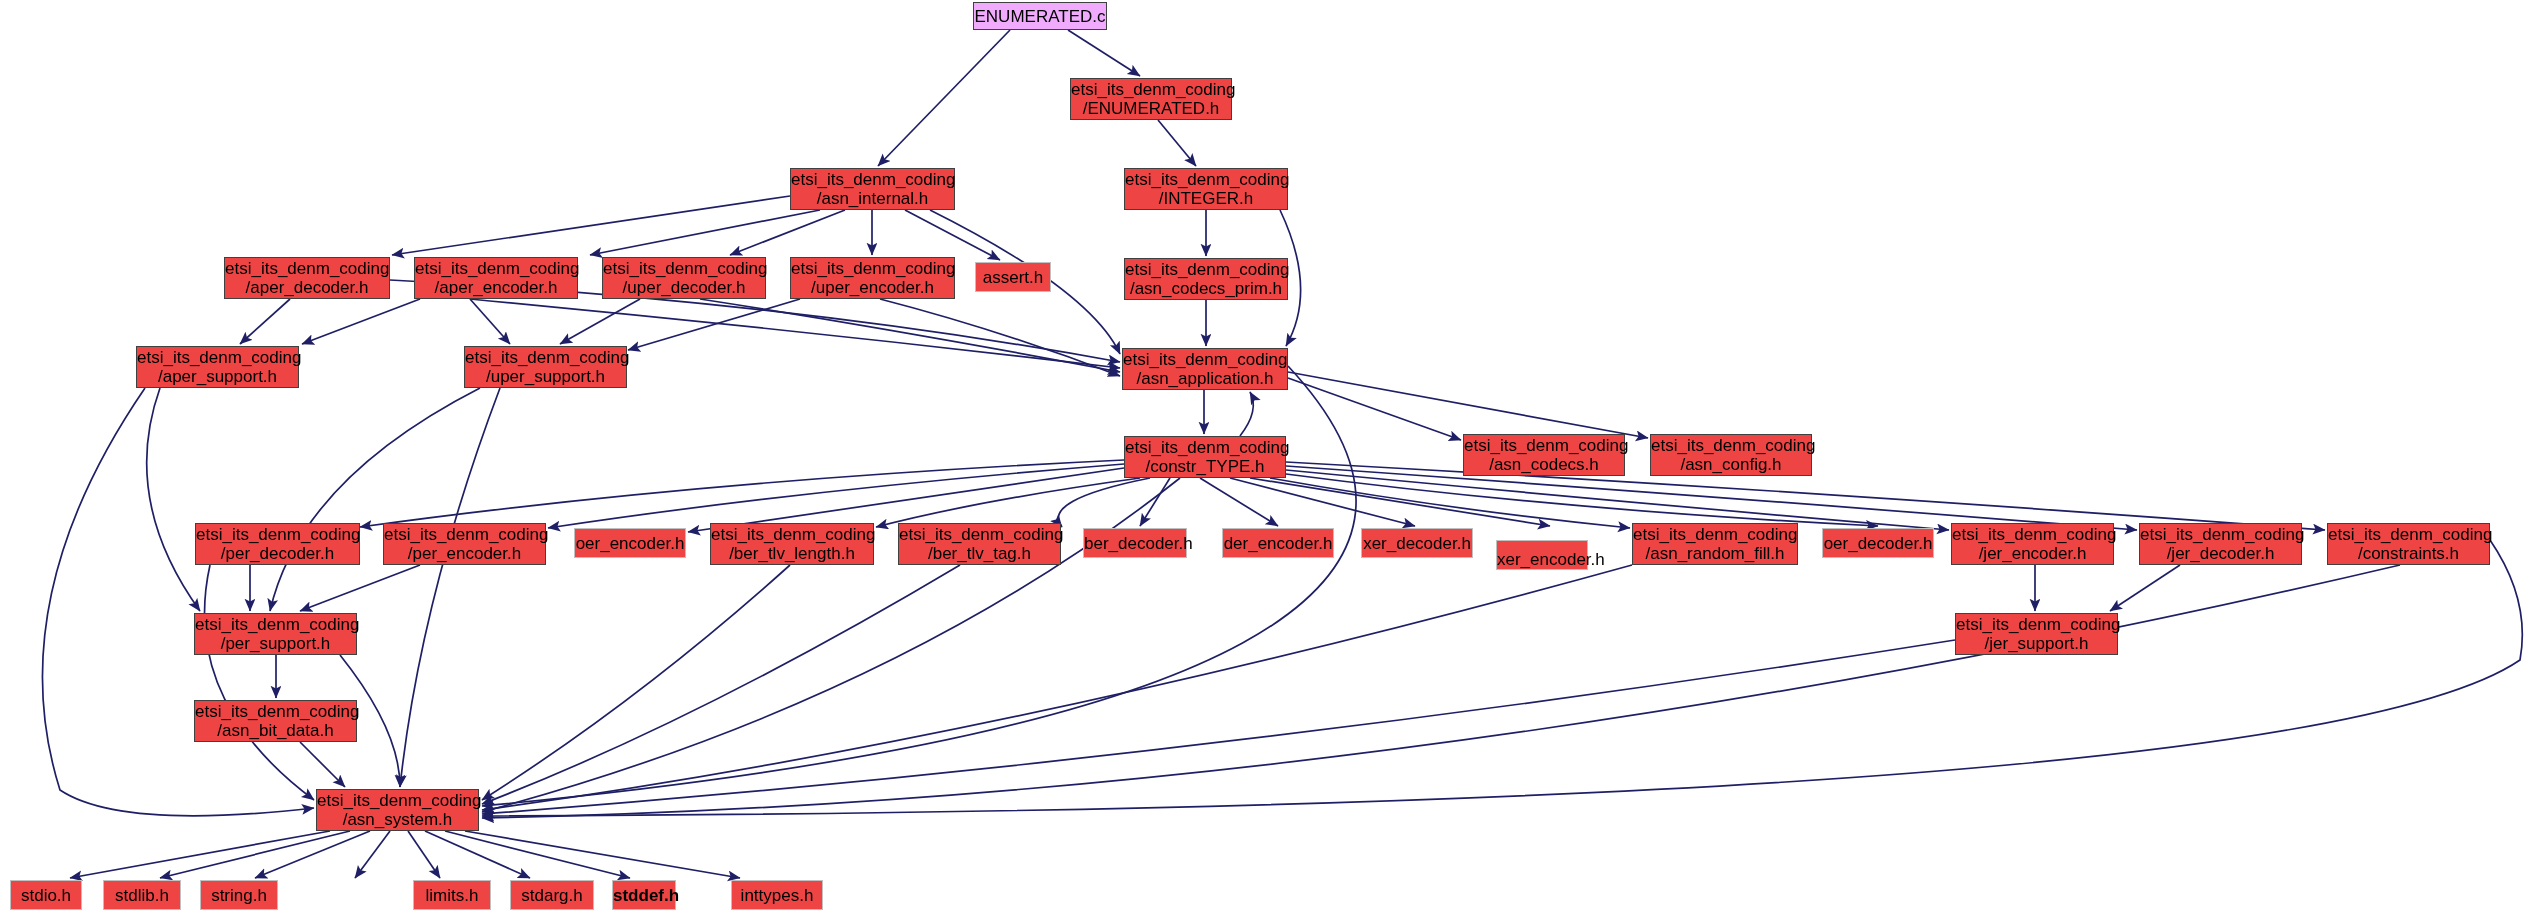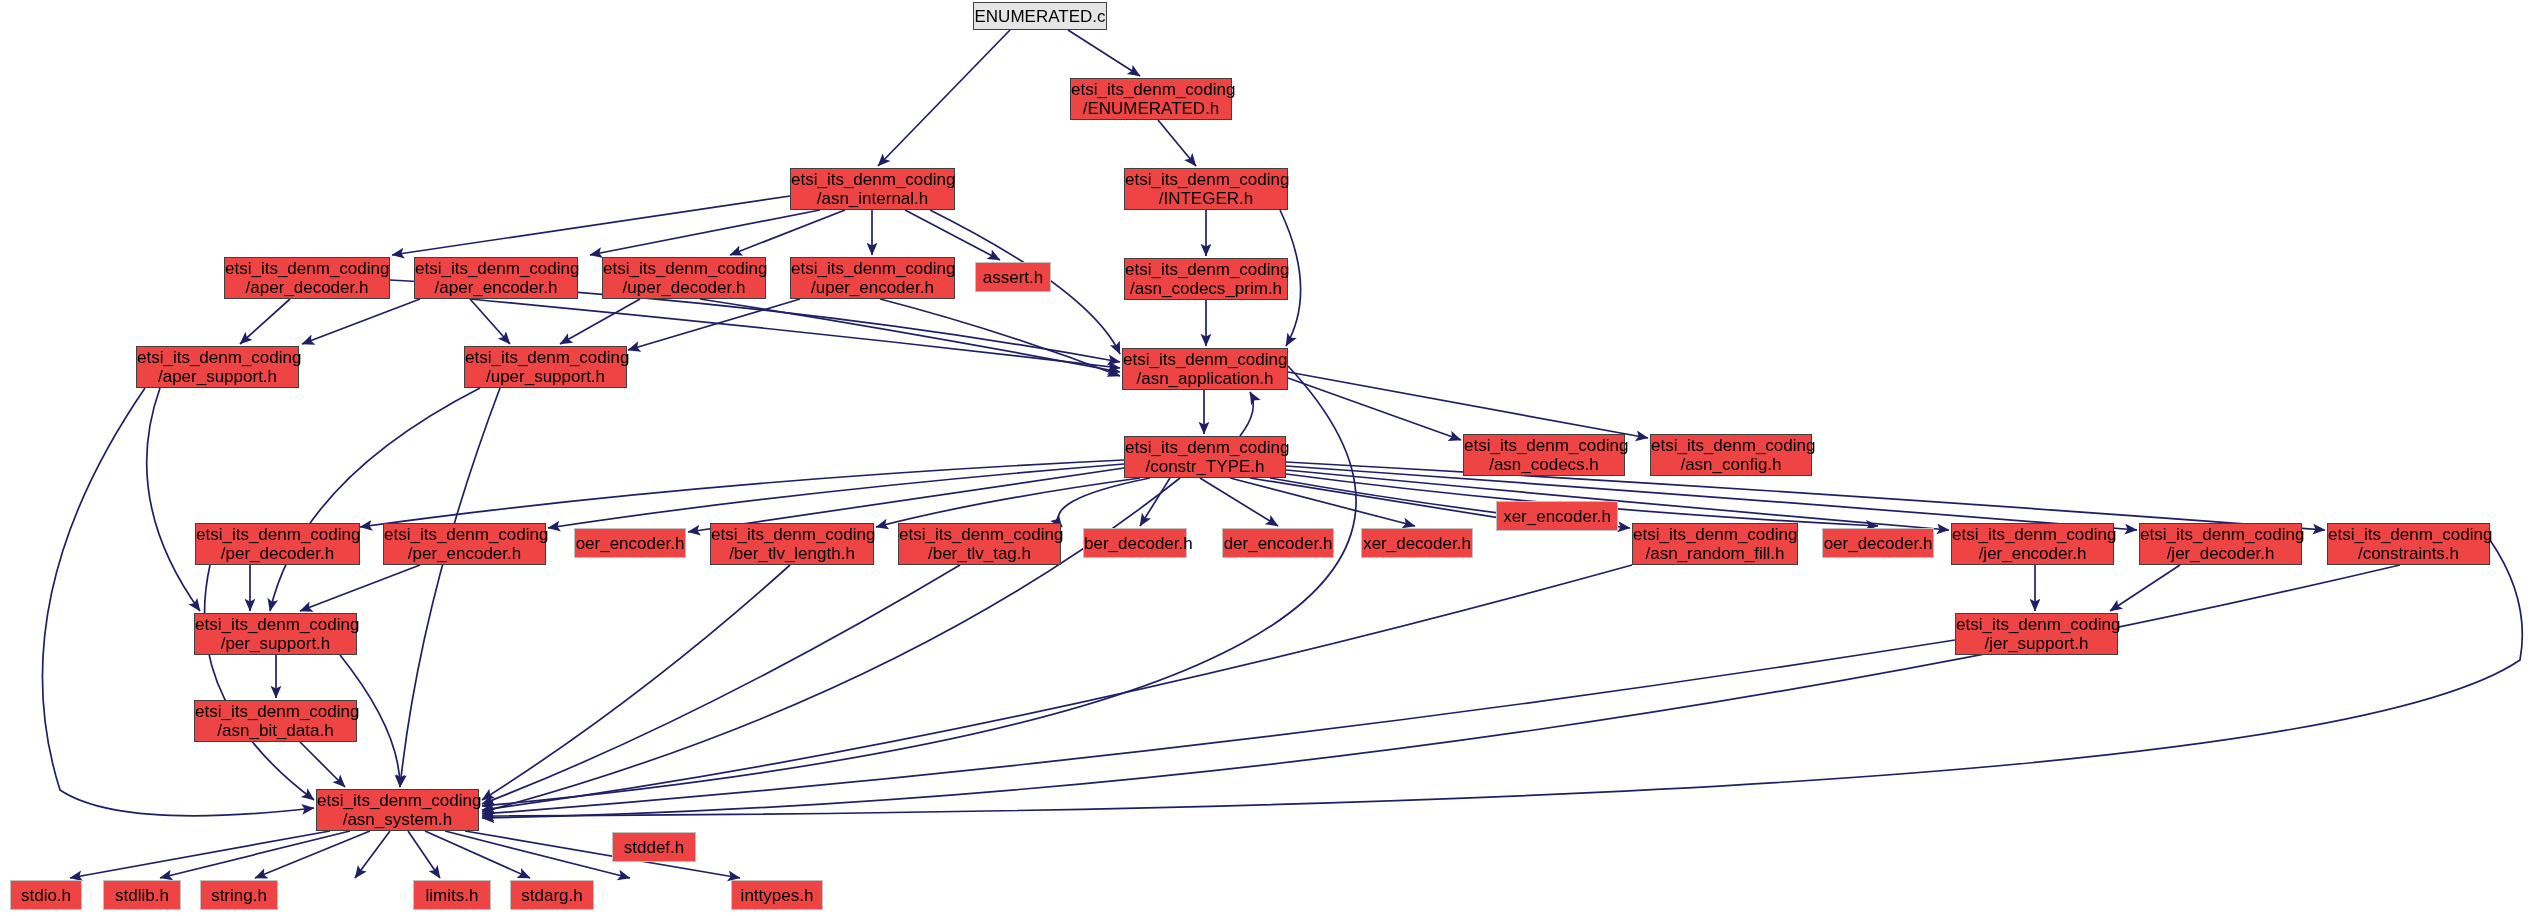--- a/index.html
+++ b/index.html
@@ -21,21 +21,21 @@
     text-align:center;
     font-size:17px;
     line-height:19px;
     color:#000000;
     white-space:pre-line;
     letter-spacing:0px;
     background:#ef4444;
     border:1px solid #404040;
     z-index:3;
   }
-  .node.root{ background:#e5e5e5; border:1px solid #404040; }
+  .node.root{ background:#f0abfc; border:1px solid #404040; }
   .node.sys { border:1px solid #c0c0c0; }
   .node .lbl{ display:block; width:100%; }
 </style>
 </head>
 <body>
 
 <div id="canvas">
   <svg id="edges" xmlns="http://www.w3.org/2000/svg" viewBox="0 0 2532 916">
     <defs>
       <marker id="arrow" markerWidth="9" markerHeight="9" refX="7.2" refY="3.2" orient="auto" markerUnits="strokeWidth">
@@ -148,21 +148,21 @@
       <div class="node" style="left: 383px; top: 523px; width: 163px; height: 42px;"><span class="lbl">etsi_its_denm_coding
 /per_encoder.h</span></div>
       <div class="node sys" style="left: 574px; top: 528px; width: 112px; height: 30px;"><span class="lbl">oer_encoder.h</span></div>
       <div class="node" style="left: 710px; top: 523px; width: 164px; height: 42px;"><span class="lbl">etsi_its_denm_coding
 /ber_tlv_length.h</span></div>
       <div class="node" style="left: 898px; top: 523px; width: 163px; height: 42px;"><span class="lbl">etsi_its_denm_coding
 /ber_tlv_tag.h</span></div>
       <div class="node sys" style="left: 1083px; top: 528px; width: 104px; height: 30px;"><span class="lbl">ber_decoder.h</span></div>
       <div class="node sys" style="left: 1222px; top: 528px; width: 112px; height: 30px;"><span class="lbl">der_encoder.h</span></div>
       <div class="node sys" style="left: 1361px; top: 528px; width: 112px; height: 30px;"><span class="lbl">xer_decoder.h</span></div>
-      <div class="node sys" style="left: 1496px; top: 501px; width: 122px; height: 30px;"><span class="lbl">xer_encoder.h</span></div>
+      <div class="node sys" style="left: 1496px; top: 540px; width: 92px; height: 30px; align-items: flex-end;"><span class="lbl">xer_encoder.h</span></div>
       <div class="node" style="left: 1632px; top: 523px; width: 166px; height: 42px;"><span class="lbl">etsi_its_denm_coding
 /asn_random_fill.h</span></div>
       <div class="node sys" style="left: 1822px; top: 528px; width: 112px; height: 30px;"><span class="lbl">oer_decoder.h</span></div>
       <div class="node" style="left: 1951px; top: 523px; width: 163px; height: 42px;"><span class="lbl">etsi_its_denm_coding
 /jer_encoder.h</span></div>
       <div class="node" style="left: 2139px; top: 523px; width: 163px; height: 42px;"><span class="lbl">etsi_its_denm_coding
 /jer_decoder.h</span></div>
       <div class="node" style="left: 2327px; top: 523px; width: 163px; height: 42px;"><span class="lbl">etsi_its_denm_coding
 /constraints.h</span></div>
       <div class="node" style="left: 194px; top: 613px; width: 163px; height: 42px;"><span class="lbl">etsi_its_denm_coding
@@ -172,16 +172,16 @@
       <div class="node" style="left: 194px; top: 700px; width: 163px; height: 42px;"><span class="lbl">etsi_its_denm_coding
 /asn_bit_data.h</span></div>
       <div class="node" style="left: 316px; top: 789px; width: 163px; height: 42px;"><span class="lbl">etsi_its_denm_coding
 /asn_system.h</span></div>
       <div class="node sys" style="left: 10px; top: 880px; width: 72px; height: 30px;"><span class="lbl">stdio.h</span></div>
       <div class="node sys" style="left: 103px; top: 880px; width: 78px; height: 30px;"><span class="lbl">stdlib.h</span></div>
       <div class="node sys" style="left: 200px; top: 880px; width: 78px; height: 30px;"><span class="lbl">string.h</span></div>
       <div class="node sys" style="left: 295px; top: 922px; width: 100px; height: 30px;"><span class="lbl">sys/types.h</span></div>
       <div class="node sys" style="left: 413px; top: 880px; width: 78px; height: 30px;"><span class="lbl">limits.h</span></div>
       <div class="node sys" style="left: 510px; top: 880px; width: 84px; height: 30px;"><span class="lbl">stdarg.h</span></div>
-      <div class="node sys" style="left: 612px; top: 832px; width: 84px; height: 30px;"><span class="lbl">stddef.h</span></div>
+      <div class="node sys" style="left: 612px; top: 880px; width: 64px; height: 30px; font-weight: bold;"><span class="lbl">stddef.h</span></div>
       <div class="node sys" style="left: 731px; top: 880px; width: 92px; height: 30px;"><span class="lbl">inttypes.h</span></div>
     </div>
 </div>
 
 </body></html>

